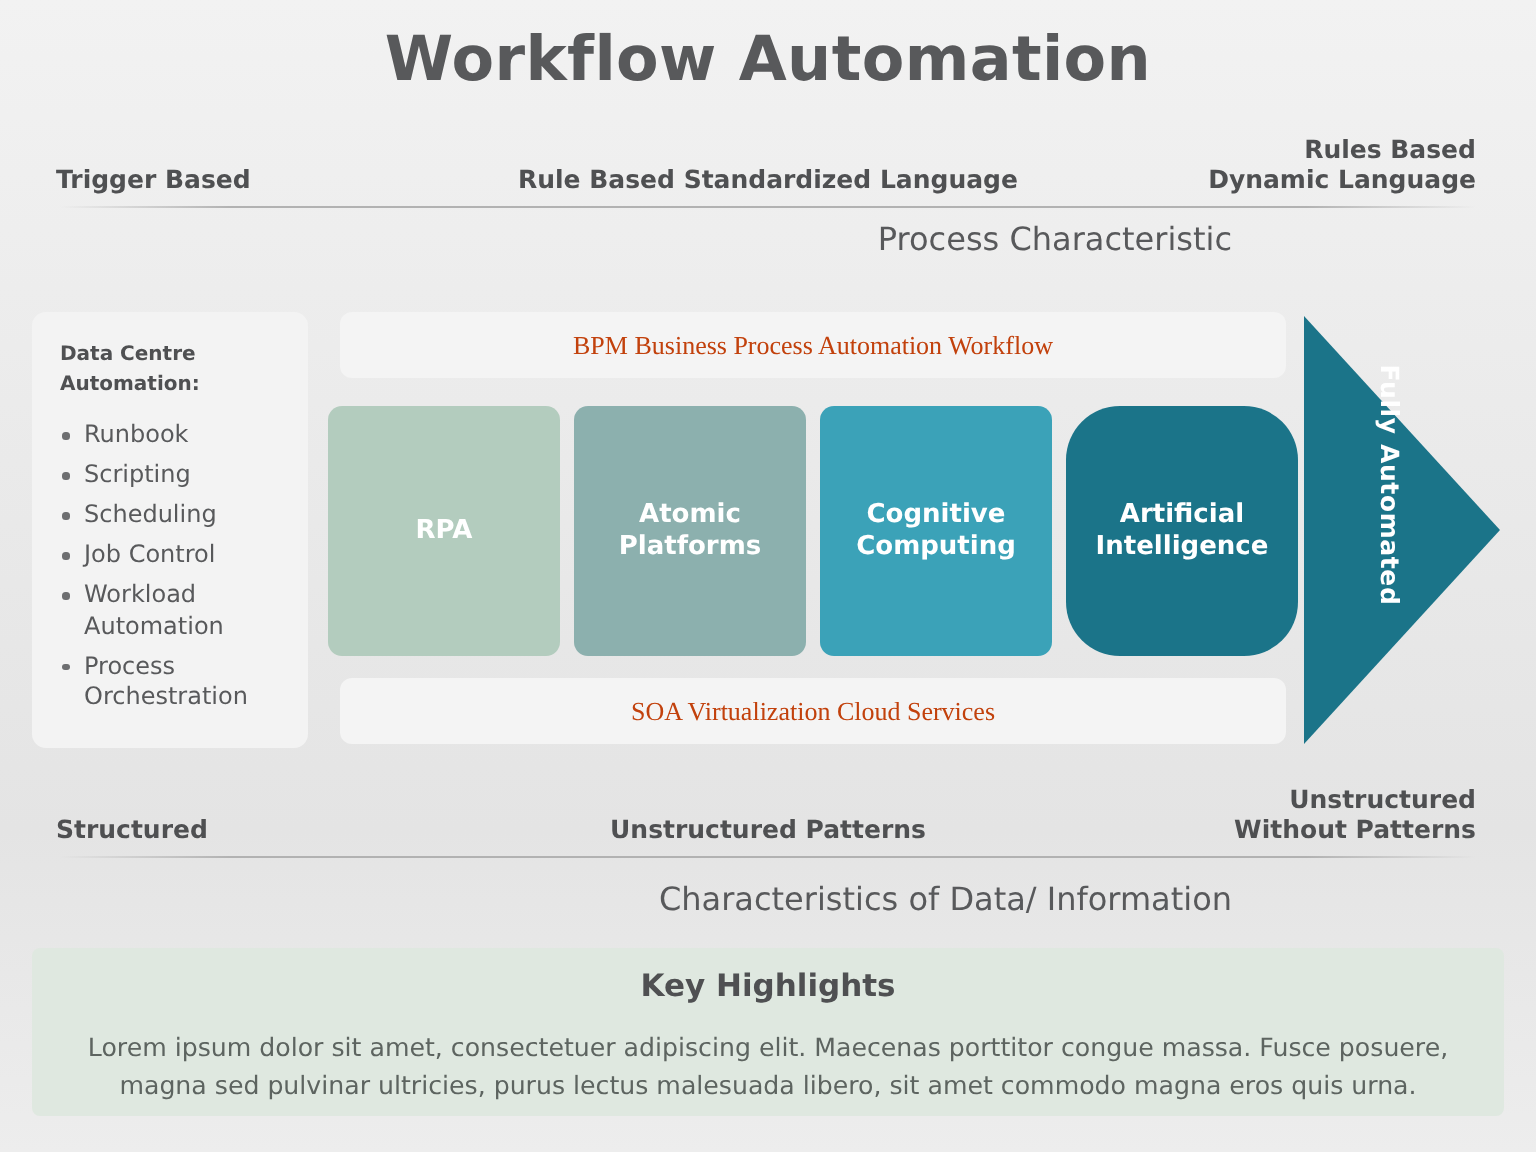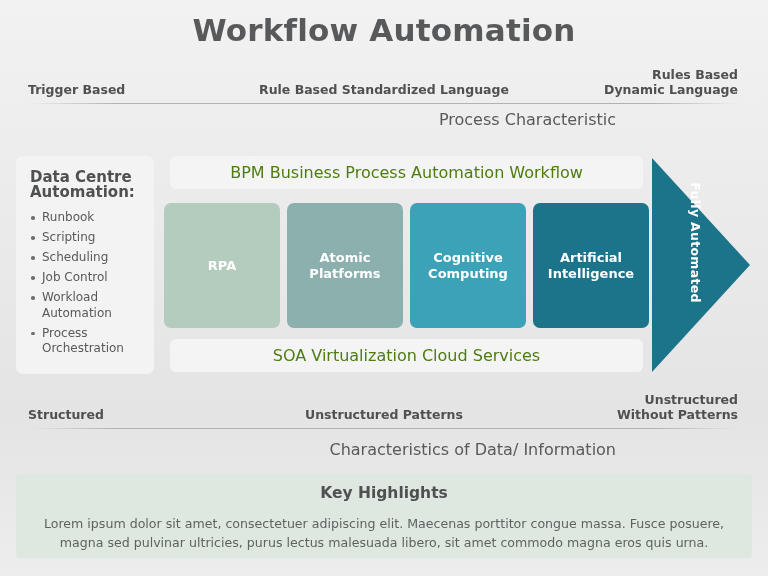--- a/index.html
+++ b/index.html
@@ -90,21 +90,21 @@
     left: 16px;
     top: 6px;
     width: 138px;
     height: 218px;
     background: #f3f3f3;
     border-radius: 7px;
     box-sizing: border-box;
     padding: 14px 10px 8px 14px;
   }
   .sidebar-title {
-    font-size: 15px;
+    font-size: 10px;
     font-weight: bold;
     color: #4f5052;
     line-height: 15px;
     margin-bottom: 10px;
   }
   .sidebar-list {
     list-style: none;
     margin: 0;
     padding: 0;
   }
@@ -131,22 +131,23 @@
   .wide-bar {
     position: absolute;
     left: 170px;
     width: 473px;
     height: 33px;
     background: #f4f4f4;
     border-radius: 6px;
     display: flex;
     align-items: center;
     justify-content: center;
-    font-size: 16px;
-    color: #4d7c0f;
+    font-size: 13px;
+    color: #c2410c;
+    font-family: Liberation Serif, serif;
   }
   .wide-bar-top    { top: 6px; }
   .wide-bar-bottom { top: 189px; }
 
   
   .stages {
     position: absolute;
     left: 164px;
     top: 53px;
     width: 487px;
@@ -163,21 +164,21 @@
     justify-content: center;
     text-align: center;
     color: #ffffff;
     font-size: 13px;
     font-weight: bold;
     line-height: 16px;
   }
   .stage-0 { left: 0px;   }
   .stage-1 { left: 123px; }
   .stage-2 { left: 246px; justify-content: center; }
-  .stage-3 { left: 369px; }
+  .stage-3 { left: 369px; border-radius: 27px; }
 
   
   .arrow-wrap {
     position: absolute;
     left: 652px;
     top: 8px;
     width: 98px;
     height: 214px;
   }
   .arrow-shape {

